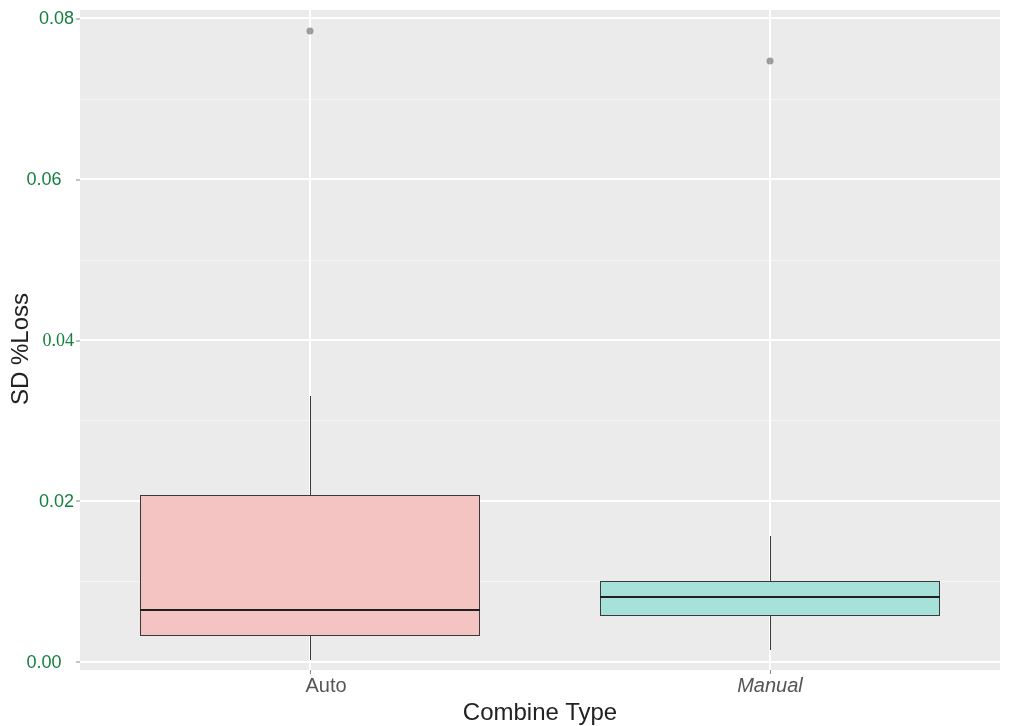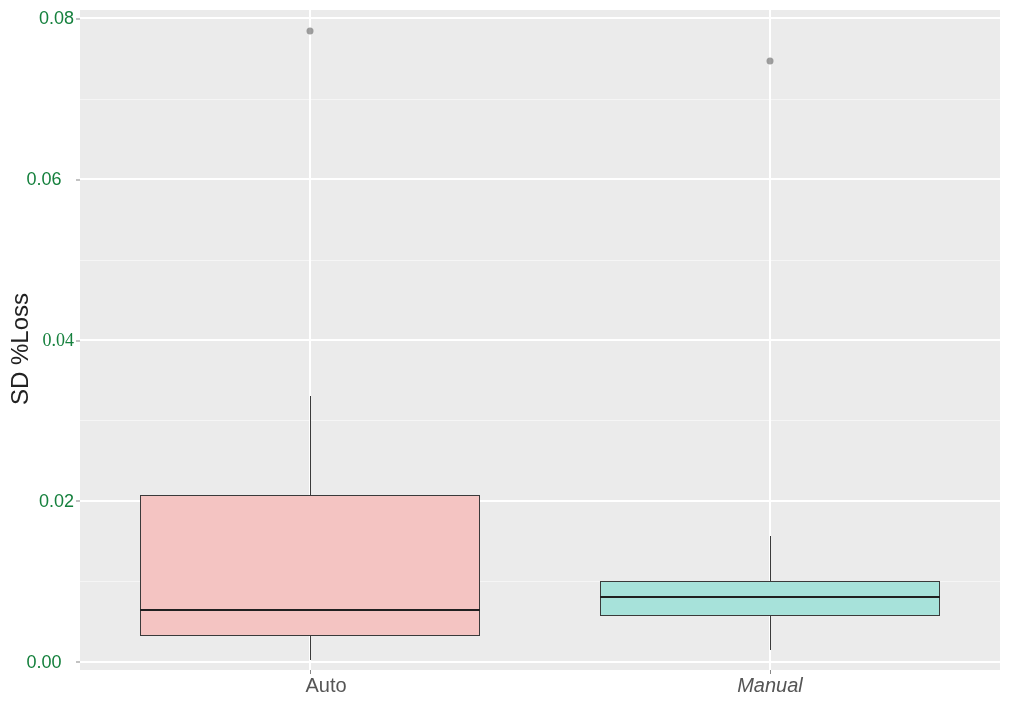--- a/index.html
+++ b/index.html
@@ -175,14 +175,17 @@
       <div class="outlier" style="left: 690px; top: 50.7073px;"></div>
     </div>
 
   <div id="xticks">
       <div class="xtick" style="left: 310px; margin-left: 16px;">Auto</div>
       <div class="xtickmark" style="left: 310px;"></div>
       <div class="xtick" style="left: 770px; font-style: italic;">Manual</div>
       <div class="xtickmark" style="left: 770px;"></div>
     </div>
 
+  <div class="xaxis-title">
+    <span>Combine Type</span>
+  </div>
 
 </div>
 
 </body></html>

